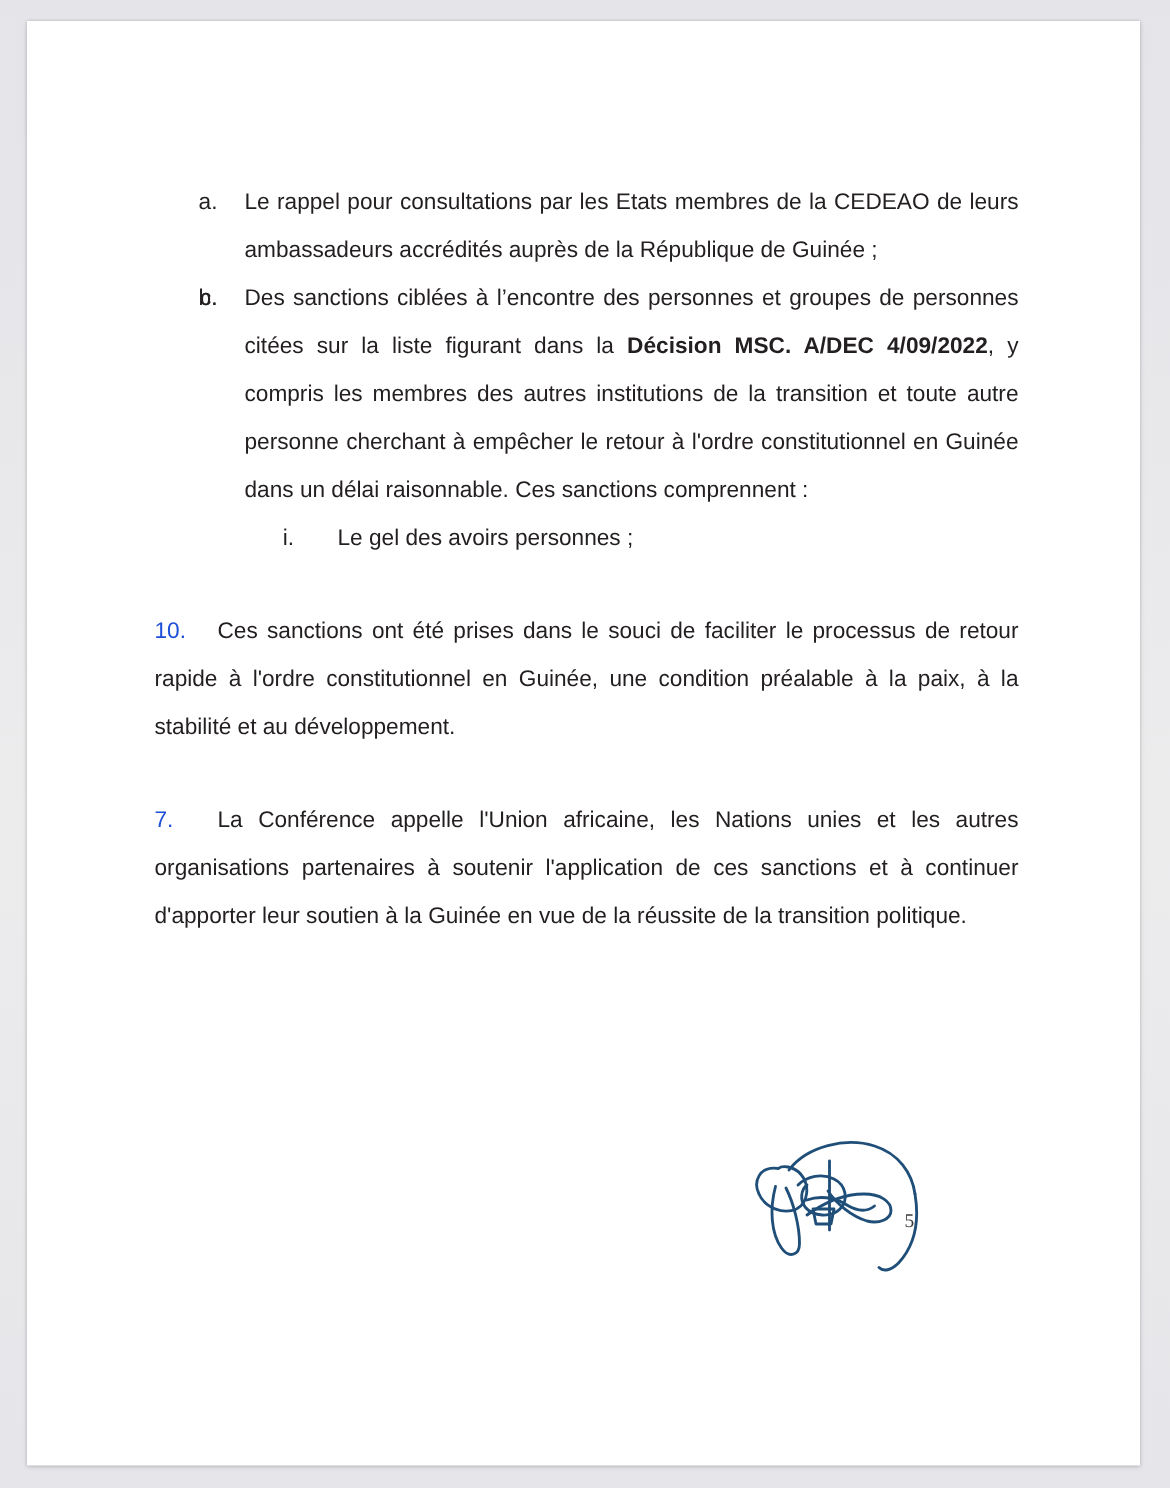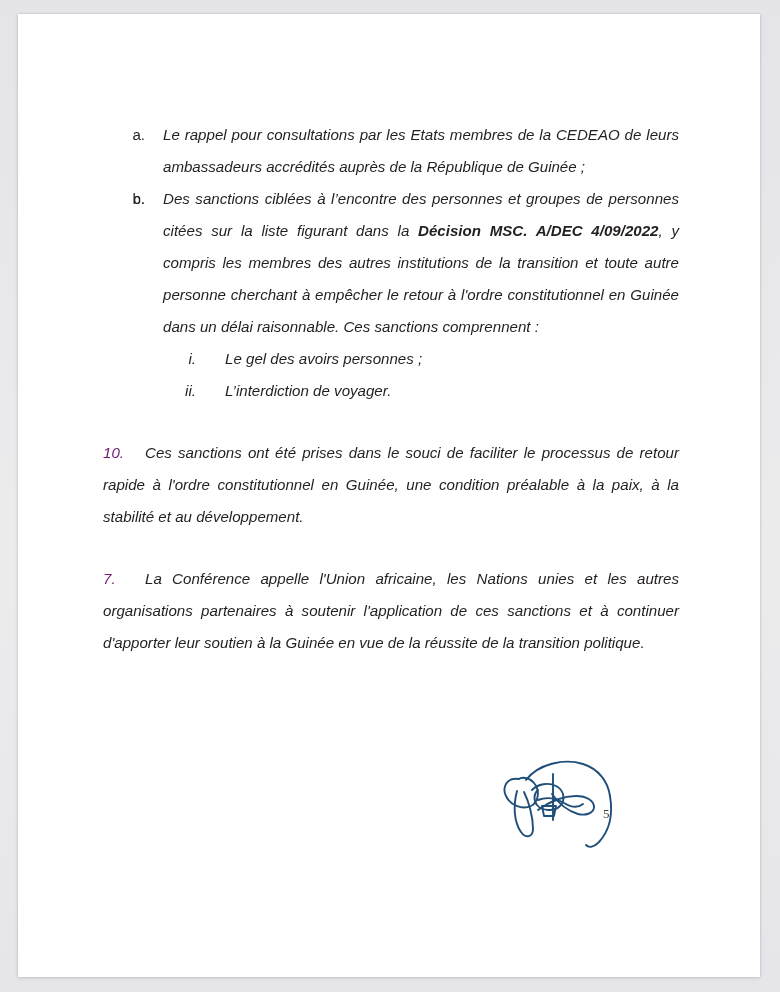--- a/index.html
+++ b/index.html
@@ -41,21 +41,20 @@
 
   
   .doc-text {
     color: #231f20;
     font-size: 15.1px;
     line-height: 32px;
     text-align: justify;
     text-justify: inter-word;
     -webkit-hyphens: none;
     hyphens: none;
-    font-style: italic;
   }
 
   
   .letter-list {
     margin: 0;
     padding: 0;
     list-style: none;
   }
   .letter-item {
     position: relative;
@@ -103,21 +102,21 @@
   }
 
   
   .num-para {
     position: relative;
     margin-top: 30px;
   }
   .num-marker {
     display: inline-block;
     width: 42px;
-    color: #701a75;
+    color: #1d4ed8;
   }
 
   
   .num-para, .letter-body, .doc-text {
     text-align: justify;
   }
 
   
   #signature-block {
     position: absolute;
@@ -167,24 +166,20 @@
 
       </ul>
 
       <ul class="roman-list">
 
         <li class="roman-item doc-text">
           <span class="roman-marker">i.</span>
           <span>Le gel des avoirs personnes ;</span>
         </li>
 
-        <li class="roman-item doc-text">
-          <span class="roman-marker">ii.</span>
-          <span>L’interdiction de voyager.</span>
-        </li>
 
       </ul>
 
       <p class="doc-text num-para"><span class="num-marker">10.</span><span>Ces sanctions ont été prises dans le souci de faciliter le processus de retour rapide à l'ordre constitutionnel en Guinée, une condition préalable à la paix, à la stabilité et au développement.</span></p>
 
 
       <p class="doc-text num-para"><span class="num-marker">7.</span><span>La Conférence appelle l'Union africaine, les Nations unies et les autres organisations partenaires à soutenir l'application de ces sanctions et à continuer d'apporter leur soutien à la Guinée en vue de la réussite de la transition politique.</span></p>
 
     </div>
 

